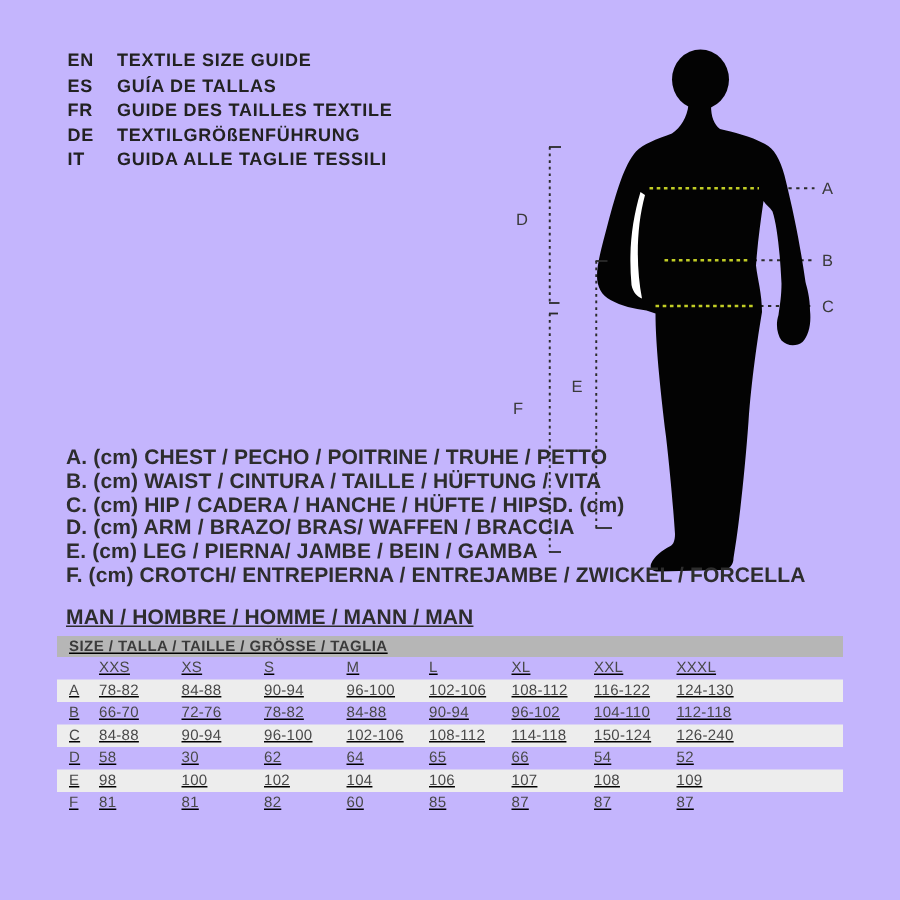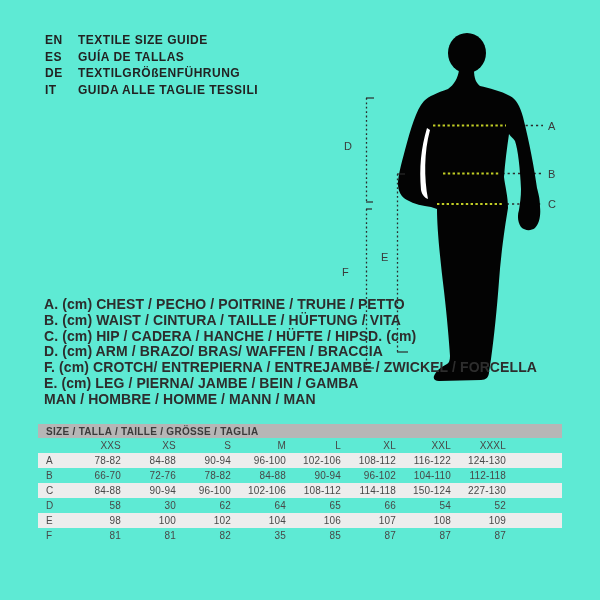--- a/index.html
+++ b/index.html
@@ -1,56 +1,60 @@
 <!DOCTYPE html>
 <html><head>
 <meta charset="utf-8">
 <style>
   html,body{margin:0;padding:0;background:#ffffff;}
   .canvas{
-    position:relative;width:600px;height:600px;background:#5eead4;overflow:hidden;
+    position:relative;width:600px;height:600px;background:#c4b5fd;overflow:hidden;
     font-family:"Liberation Sans","DejaVu Sans",sans-serif;
   }
   
   .lang-list{position:absolute;left:45px;top:32px;}
   .lang-row{display:flex;line-height:16.5px;font-size:12px;font-weight:700;
     letter-spacing:.5px;color:#222;white-space:nowrap;}
   .lang-code{display:inline-block;width:33px;}
   
   .diagram{position:absolute;left:0;top:0;width:600px;height:600px;}
   .marker-label{font-family:"Liberation Sans","DejaVu Sans",sans-serif;
     font-size:11px;fill:#3a3a3a;}
   
   .legend{position:absolute;left:44px;top:297px;}
   .legend-line{font-size:14px;font-weight:700;letter-spacing:.1px;line-height:15.8px;
     color:#2d2d2d;white-space:nowrap;}
-  .legend-line.gender{margin-top:0;}
-  
-  .size-table{position:absolute;left:38px;top:424px;width:524px;}
+  .legend-line.gender{margin-top:12px;text-decoration:underline;}
+  
+  .size-table{position:absolute;left:38px;top:424px;width:524px;text-decoration:underline;}
   .st-header{height:14px;background:#b6b6b6;color:#3b3b3b;font-size:10px;font-weight:700;
     letter-spacing:.3px;display:flex;align-items:center;padding-left:8px;box-sizing:border-box;}
   .st-row{display:grid;grid-template-columns:28px repeat(8,55px) 1fr;height:15px;
     align-items:center;font-size:10px;letter-spacing:.2px;color:#484848;}
   .st-row.alt{background:#ededed;}
   .st-label{padding-left:8px;}
-  .st-cell{text-align:right;}
+  .st-cell{text-align:left;}
 </style>
 </head>
 <body>
 
 <div class="canvas">
 
   <div class="lang-list">
     <div class="lang-row">
       <span class="lang-code">EN</span>
       <span class="lang-title">TEXTILE SIZE GUIDE</span>
     </div>
     <div class="lang-row">
       <span class="lang-code">ES</span>
       <span class="lang-title">GUÍA DE TALLAS</span>
+    </div>
+    <div class="lang-row">
+      <span class="lang-code">FR</span>
+      <span class="lang-title">GUIDE DES TAILLES TEXTILE</span>
     </div>
     <div class="lang-row">
       <span class="lang-code">DE</span>
       <span class="lang-title">TEXTILGRÖßENFÜHRUNG</span>
     </div>
     <div class="lang-row">
       <span class="lang-code">IT</span>
       <span class="lang-title">GUIDA ALLE TAGLIE TESSILI</span>
     </div>
   </div>
@@ -128,22 +132,22 @@
     <text class="marker-label" x="344" y="150">D</text>
     <text class="marker-label" x="381" y="261">E</text>
     <text class="marker-label" x="342" y="276">F</text>
   </svg>
 
   <div class="legend">
     <div class="legend-line">A. (cm) CHEST / PECHO / POITRINE / TRUHE / PETTO</div>
     <div class="legend-line">B. (cm) WAIST / CINTURA / TAILLE / HÜFTUNG / VITA</div>
     <div class="legend-line">C. (cm) HIP / CADERA / HANCHE / HÜFTE / HIPSD. (cm)</div>
     <div class="legend-line">D. (cm) ARM / BRAZO/ BRAS/ WAFFEN / BRACCIA</div>
+    <div class="legend-line">E. (cm) LEG / PIERNA/ JAMBE / BEIN / GAMBA</div>
     <div class="legend-line">F. (cm) CROTCH/ ENTREPIERNA / ENTREJAMBE / ZWICKEL / FORCELLA</div>
-    <div class="legend-line">E. (cm) LEG / PIERNA/ JAMBE / BEIN / GAMBA</div>
     <div class="legend-line gender">MAN / HOMBRE / HOMME / MANN / MAN</div>
   </div>
 
   <div class="size-table">
     <div class="st-header">SIZE / TALLA / TAILLE / GRÖSSE / TAGLIA</div>
 
     <div class="st-row">
       <div class="st-label"></div>
       <div class="st-cell">XXS</div>
       <div class="st-cell">XS</div>
@@ -184,21 +188,21 @@
 
     <div class="st-row alt">
       <div class="st-label">C</div>
       <div class="st-cell">84-88</div>
       <div class="st-cell">90-94</div>
       <div class="st-cell">96-100</div>
       <div class="st-cell">102-106</div>
       <div class="st-cell">108-112</div>
       <div class="st-cell">114-118</div>
       <div class="st-cell">150-124</div>
-      <div class="st-cell">227-130</div>
+      <div class="st-cell">126-240</div>
       <div></div>
     </div>
 
     <div class="st-row">
       <div class="st-label">D</div>
       <div class="st-cell">58</div>
       <div class="st-cell">30</div>
       <div class="st-cell">62</div>
       <div class="st-cell">64</div>
       <div class="st-cell">65</div>
@@ -219,21 +223,21 @@
       <div class="st-cell">108</div>
       <div class="st-cell">109</div>
       <div></div>
     </div>
 
     <div class="st-row">
       <div class="st-label">F</div>
       <div class="st-cell">81</div>
       <div class="st-cell">81</div>
       <div class="st-cell">82</div>
-      <div class="st-cell">35</div>
+      <div class="st-cell">60</div>
       <div class="st-cell">85</div>
       <div class="st-cell">87</div>
       <div class="st-cell">87</div>
       <div class="st-cell">87</div>
       <div></div>
     </div>
   </div>
 
 </div>
 

